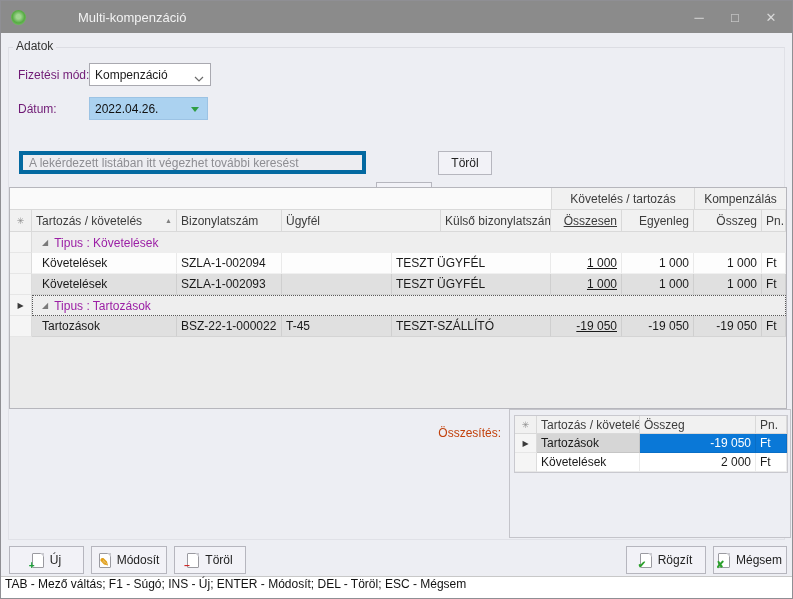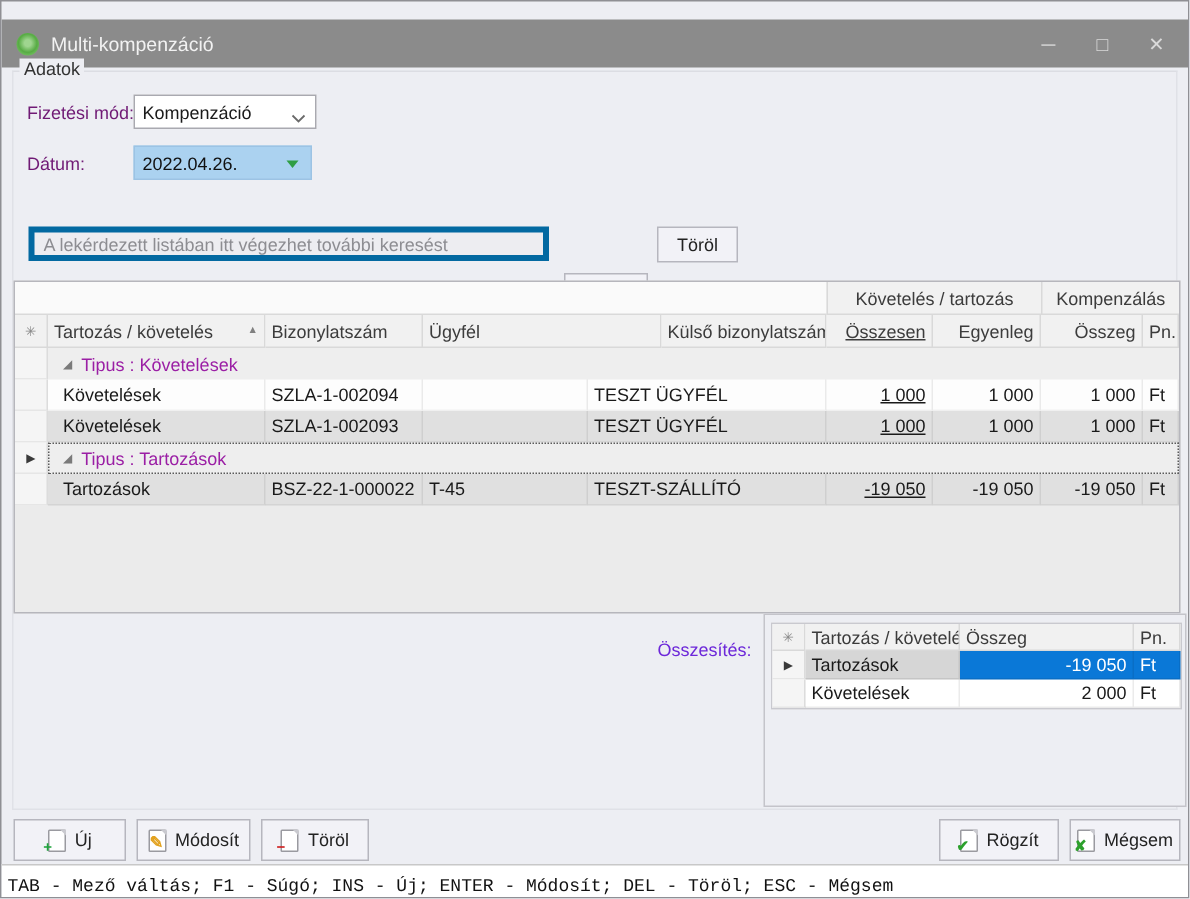--- a/index.html
+++ b/index.html
@@ -1,21 +1,21 @@
 <!DOCTYPE html>
 <html><head>
 <meta charset="utf-8">
 <style>
   * { margin:0; padding:0; box-sizing:border-box; }
   html,body { width:793px; height:599px; }
   body { font-family:"Liberation Sans", sans-serif; font-size:12px; color:#1a1a1a; background:#edeef3; }
   .window { position:relative; width:793px; height:599px; background:#edeef3; border:1px solid #8f8f94; overflow:hidden; }
 
   
-  .titlebar { position:absolute; top:12px; left:0; right:0; height:32px; background:#8b8b8b; display:flex; align-items:center; padding-left:10px; }
+  .titlebar { position:absolute; top:0; left:0; right:0; height:32px; background:#8b8b8b; display:flex; align-items:center; padding-left:10px;gap:44px; }
   .app-icon { width:15px; height:15px; border-radius:50%; background:radial-gradient(circle at 50% 45%, #9fd58f 20%, #57ab44 55%, #6fbd5d 75%); margin-right:8px; flex:none; }
   .title { color:#f2f2f2; font-size:13px; }
   .winbtns { position:absolute; right:8px; top:0; height:32px; display:flex; align-items:center; gap:10px; }
   .winbtn { width:26px; height:26px; display:flex; align-items:center; justify-content:center; color:#d9d9d9; font-size:13px; cursor:default; }
 
   .body { position:absolute; top:32px; left:0; right:0; bottom:0; }
 
   
   .groupbox { position:absolute; left:7px; right:7px; top:14px; bottom:58px; border:1px solid #e0e1e7; border-top-color:#dcdde3; }
   .groupbox-label { position:absolute; top:6px; left:12px; background:#edeef3; padding:0 3px; color:#333; }
@@ -56,21 +56,21 @@
   .row-gray .rowbody { background:#e0e0e0; }
   .row-group .rowbody { background:#eeeeee; }
   .row-group .glabel { color:#9b1fa5; padding-left:10px; display:flex; align-items:center; gap:6px; width:754px; }
   .gtri { color:#7a7a7a; font-size:8px; }
   .focused .rowbody { outline:1px dotted #5a5a5a; outline-offset:-1px; }
   .dc { border-right:1px solid rgba(0,0,0,0.07); border-bottom:1px solid rgba(0,0,0,0.05); height:21px; }
   .num { justify-content:flex-end; }
   .grid-filler { height:71px; background:#ebebeb; }
 
   
-  .summary-label { position:absolute; left:400px; top:393px; width:100px; text-align:right; color:#6d28d9; }
+  .summary-label { position:absolute; left:400px; top:393px; width:100px; text-align:right; color:#c2410c; }
   .summary-panel { position:absolute; left:508px; top:376px; width:282px; height:129px; border:1px solid #c4c4ca; background:#edeef3; }
   .stable { position:absolute; left:4px; top:5px; width:274px; border:1px solid #c9c9cf; background:#fff; }
   .sr { display:flex; width:272px; }
   .s0{width:22px;} .s1{width:103px;} .s2{width:116px;} .s3{width:31px;}
   .shdr-row { height:18px; }
   .shdr { background:#f1f1f1; border-right:1px solid #d9d9d9; border-bottom:1px solid #d9d9d9; color:#3c3c3c; }
   .shdr.gut { justify-content:center; color:#8a8a8a; font-size:9px; padding:0; }
   .srow { height:19px; }
   .sgut { width:22px; background:#f5f5f5; border-right:1px solid #dcdcdc; border-bottom:1px solid #e6e6e6; justify-content:center; padding:0; font-size:8px; color:#3a3a3a; }
   .scell { border-right:1px solid rgba(0,0,0,0.08); border-bottom:1px solid rgba(0,0,0,0.08); height:19px; }
@@ -85,21 +85,21 @@
   .btn-megsem { position:absolute; left:712px; top:513px; width:74px; height:28px; }
   .doc { position:relative; width:12px; height:15px; background:#fff; border:1px solid #9a9aa0; border-radius:1px; flex:none; }
   .doc::before { content:""; position:absolute; top:-1px; right:-1px; width:0; height:0; border-style:solid; border-width:0 4px 4px 0; border-color:transparent #c9c9cf transparent transparent; }
   .ovl { position:absolute; left:-4px; bottom:-4px; font-weight:bold; font-size:10px; line-height:10px; }
   .ovl-green { color:#1fa33c; }
   .ovl-red { color:#cf2222; }
   .ovl-pencil { color:#e2a11d; left:0px; bottom:0px; font-size:11px; }
   .ovl-check { color:#2ca02c; left:-3px; bottom:-3px; }
 
   
-  .statusbar { position:absolute; left:0; right:0; bottom:0; height:22px; background:#ffffff; border-top:1px solid #c8c8c8; display:flex; align-items:flex-end; padding-left:4px; color:#111;font-family:Liberation Mono, monospace; }
+  .statusbar { position:absolute; left:0; right:0; bottom:0; height:22px; background:#ffffff; border-top:1px solid #c8c8c8; display:flex; align-items:flex-start; padding-left:4px; color:#111; }
 </style>
 </head>
 <body>
 
 <div class="window">
 
   <div class="titlebar">
     <div class="app-icon"></div>
     <div class="title">Multi-kompenzáció</div>
     <div class="winbtns">

